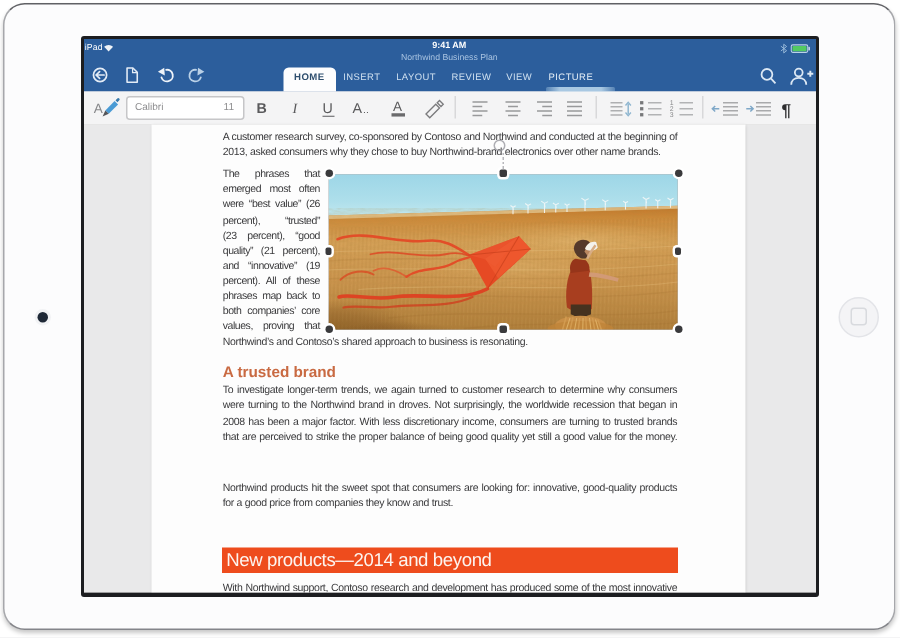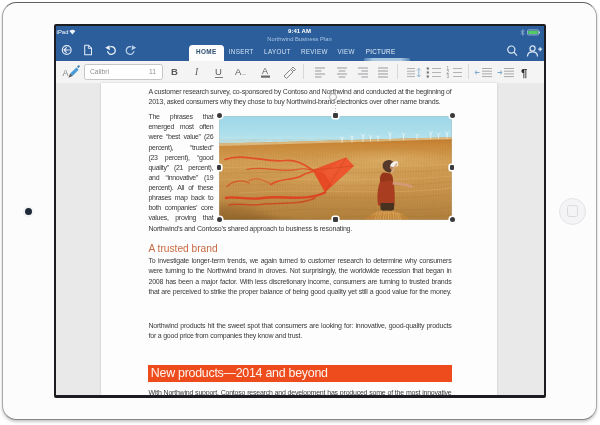--- a/index.html
+++ b/index.html
@@ -26,21 +26,21 @@
 #fontbox .fname{position:absolute;left:5.5px;top:3.4px;color:#8e8e90;font-size:6.7px;}
 #fontbox .fsize{position:absolute;right:5.5px;top:3.4px;color:#8e8e90;font-size:6.7px;}
 
 #doc{left:0;top:56.5px;width:488px;height:312.5px;background:#e9e9ea;}
 #page{left:45.8px;top:0;width:396px;height:312.5px;background:#fdfdfd;box-shadow:0 0 2px rgba(0,0,0,.18);}
 .t{position:absolute;left:93px;width:303px;color:#3a3a3c;font-size:7px;line-height:10.1px;letter-spacing:-0.22px;}
 .j{text-align:justify;text-align-last:justify;white-space:nowrap;}
 .n{text-align:left;white-space:nowrap;}
 #wrapcol{position:absolute;left:93px;top:29.8px;width:64.8px;color:#3a3a3c;font-size:7px;line-height:10.1px;letter-spacing:-0.3px;}
 #wrapcol div{text-align:justify;text-align-last:justify;white-space:nowrap;}
-#heading{left:93px;top:160.1px;color:#c96a42;font-size:10.2px;font-weight:400;}
+#heading{left:93px;top:160.1px;color:#c96a42;font-size:10.2px;font-weight:700;}
 #banner{left:92.5px;top:282.4px;width:304px;height:17.6px;background:#ee4c1d;}
 #banner span{position:absolute;left:2.8px;top:1.3px;color:#fdf4ef;font-size:12.4px;letter-spacing:-.25px;}
 
 #photo{left:163.5px;top:33px;width:233px;height:104px;}
 .hdl{position:absolute;width:4.6px;height:4.6px;background:#3a3a3c;border-radius:1.3px;box-shadow:0 0 0 1.6px #fff;}
 .hdlc{border-radius:50%;width:5px;height:5px;}
 </style>
 </head>
 <body>
 <div class="abs" id="ipad"></div>

